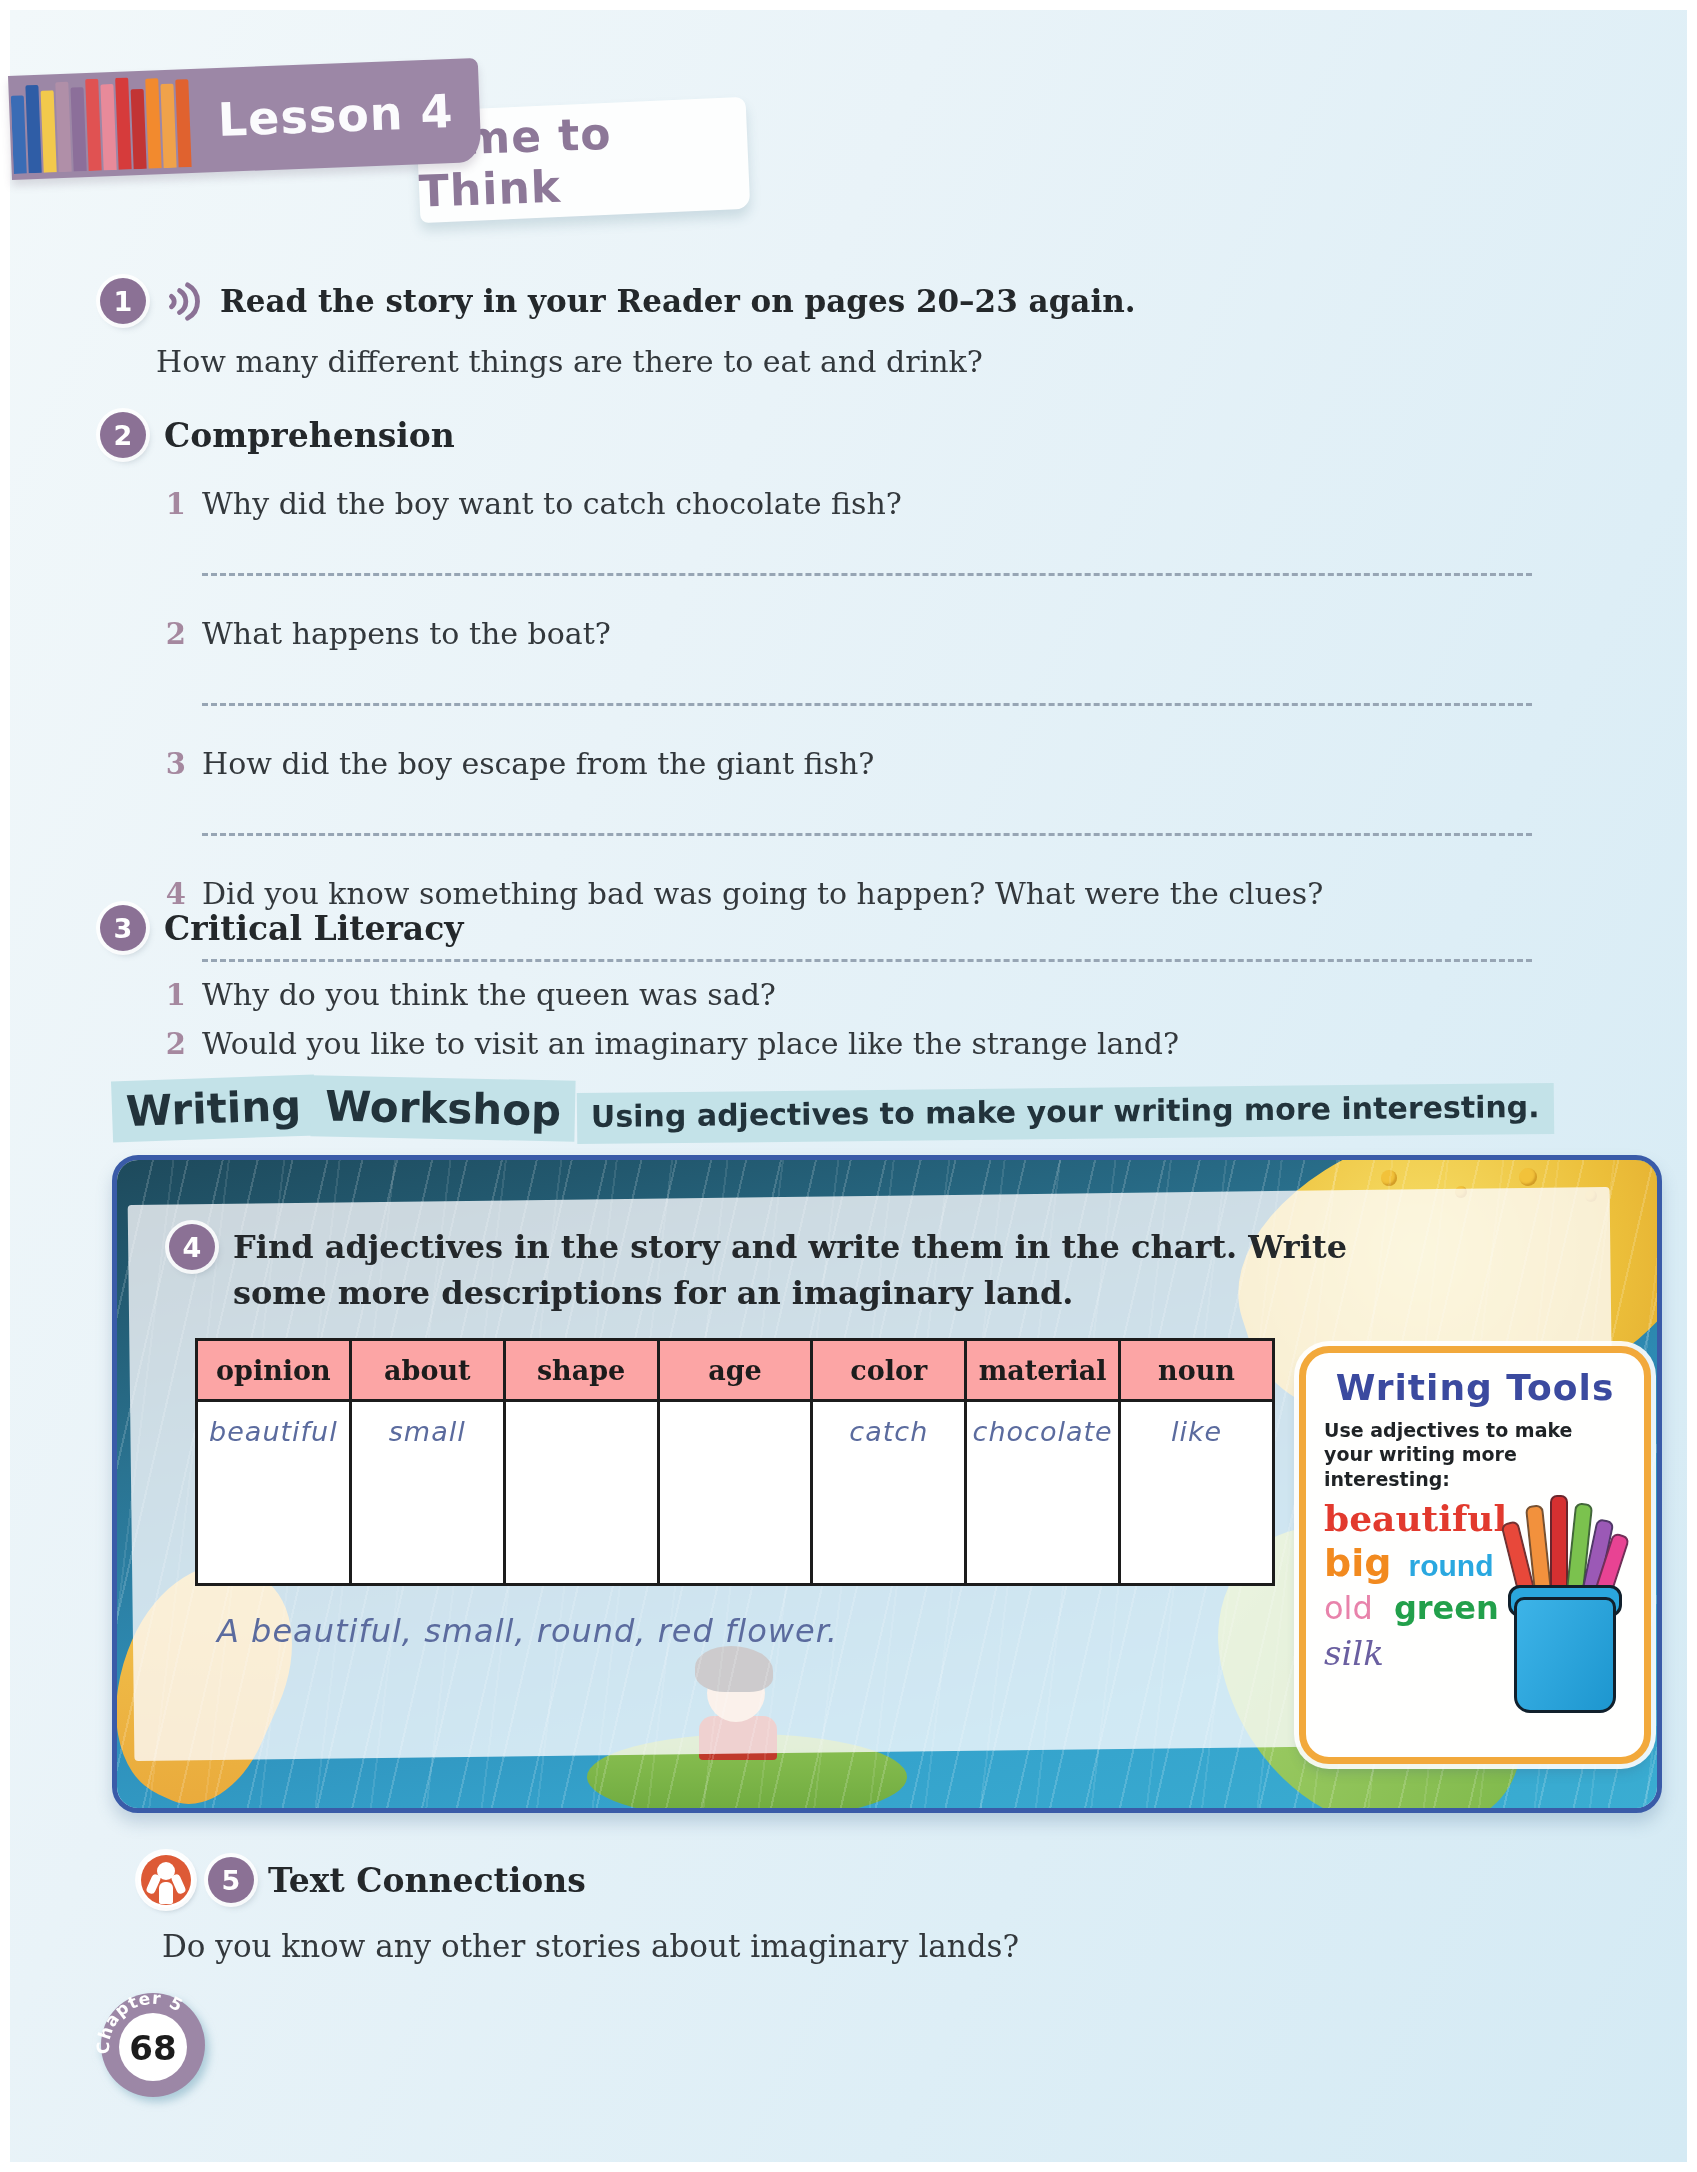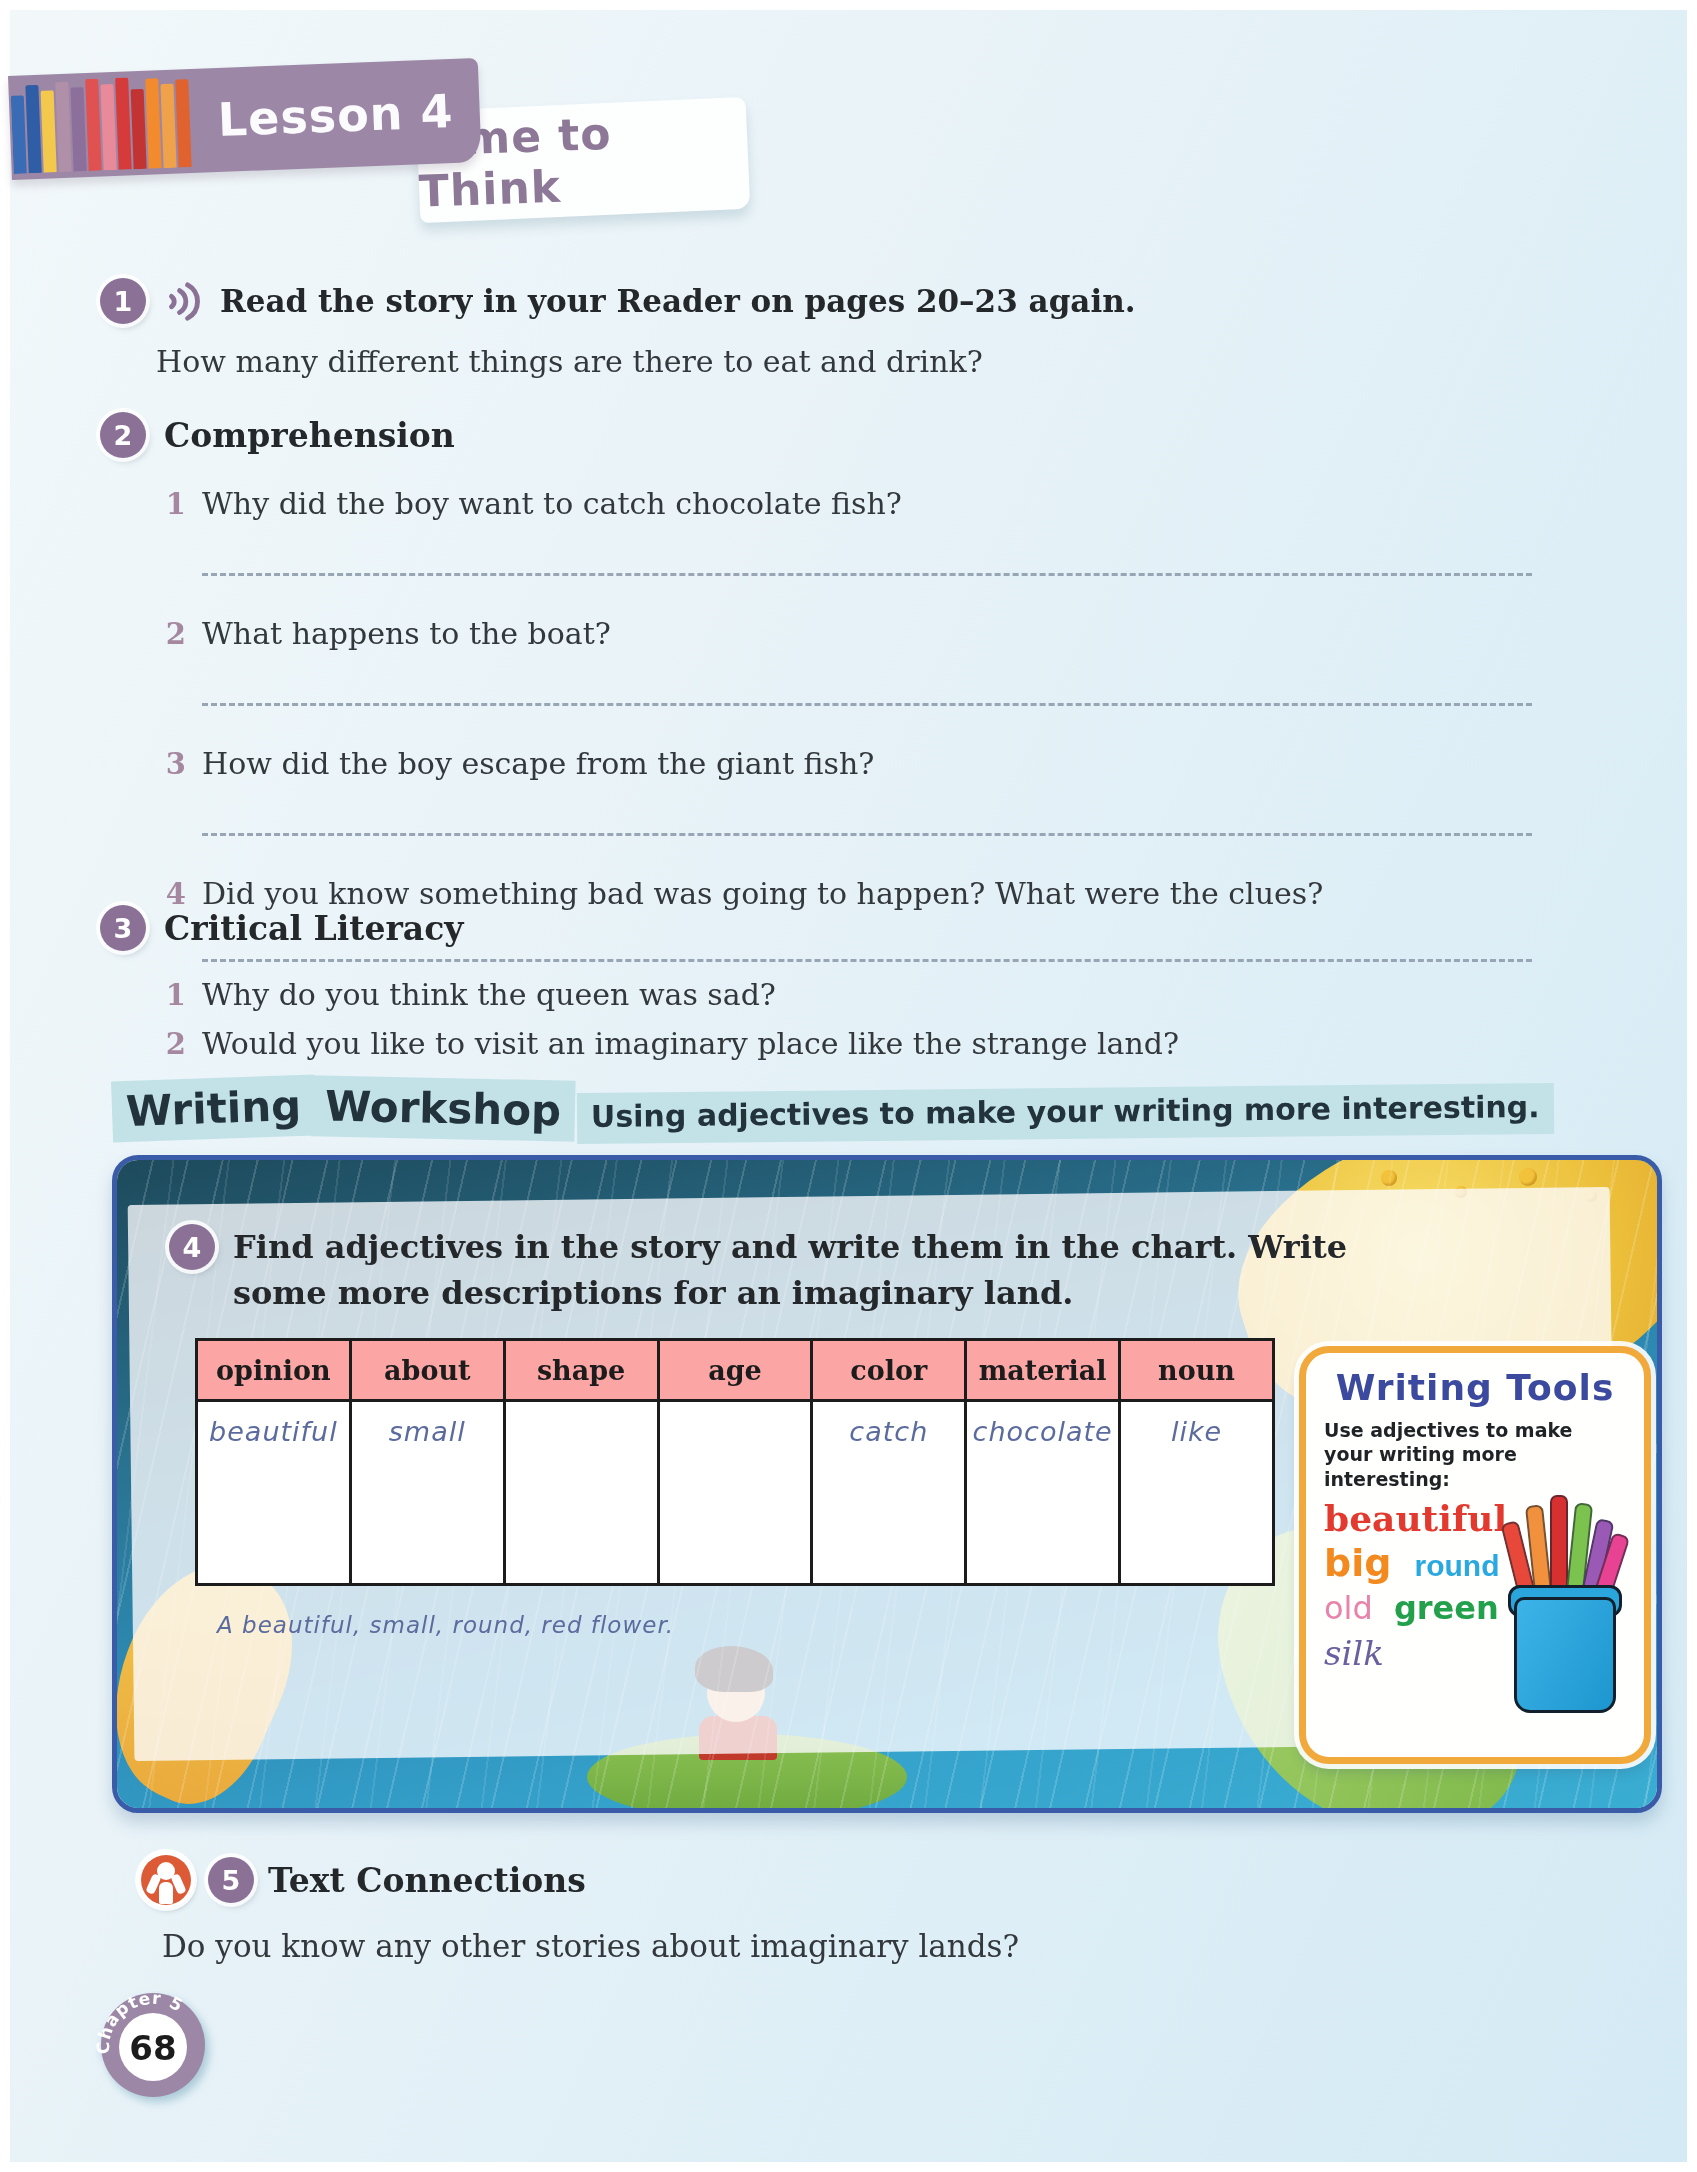--- a/index.html
+++ b/index.html
@@ -69,33 +69,33 @@
   .overlay{position:absolute;left:14px;top:36px;width:1482px;height:556px;transform:rotate(-.7deg);
       background:rgba(252,253,255,.78);border-radius:4px;}
   .act4{position:absolute;left:52px;top:64px;width:1260px;display:flex;gap:18px;align-items:flex-start;}
   .act4 .bold-instr{font-size:32px;line-height:1.45;}
   table.adj{position:absolute;left:78px;top:178px;width:1080px;border-collapse:collapse;table-layout:fixed;
       background:#fff;}
   table.adj th{border:3px solid #1c1c1c;height:56px;font-weight:bold;font-size:27px;color:#1c1c1c;background:#fca5a5;}
   table.adj td{border:3px solid #1c1c1c;height:166px;vertical-align:top;text-align:center;padding-top:14px;
       font-family:"DejaVu Sans",sans-serif;font-style:italic;font-size:27px;color:#5b6b9e;letter-spacing:1px;}
   .example{position:absolute;left:100px;top:452px;font-family:"DejaVu Sans",sans-serif;font-style:italic;
-      font-size:23px;color:#5b6b9e;letter-spacing:1px;}
+      font-size:32px;color:#5b6b9e;letter-spacing:1px;}
 
   
   .tools{position:absolute;left:1182px;top:186px;width:352px;height:418px;background:#fffffe;
       border:7px solid #f2a93b;border-radius:30px;box-shadow:0 0 0 5px rgba(255,255,255,.9),0 8px 12px rgba(60,90,120,.25);
       padding:14px 18px;box-sizing:border-box;font-family:"DejaVu Sans",sans-serif;}
   .tools-title{text-align:center;font-weight:bold;font-size:36px;color:#3b4a9f;letter-spacing:1px;}
   .tools-body{margin-top:10px;font-weight:bold;font-size:19px;line-height:1.28;color:#1f2326;}
   .adj-wrap{position:relative;margin-top:6px;height:200px;}
   .adj-word{display:inline-block;}
   .a-beautiful{font-family:"DejaVu Serif",serif;font-weight:bold;font-size:36px;color:#e23a2e;}
   .a-big{font-weight:bold;font-size:38px;color:#f28a1f;}
-  .a-round{font-family:"Liberation Sans",sans-serif;font-weight:bold;font-size:30px;color:#2aa8e0;margin-left:18px;}
+  .a-round{font-family:"Liberation Sans",sans-serif;font-weight:bold;font-size:30px;color:#2aa8e0;margin-left:12px;}
   .a-old{font-size:32px;color:#e883ab;}
   .a-green{font-weight:bold;font-size:32px;color:#22a04b;margin-left:16px;}
   .a-silk{font-family:"DejaVu Serif",serif;font-style:italic;font-size:34px;color:#6a5fa0;}
   .cup{position:absolute;right:-6px;bottom:-16px;width:140px;height:200px;}
   .cup .body{position:absolute;left:22px;bottom:0;width:96px;height:110px;background:linear-gradient(120deg,#3db4e8,#1d96cf);
       border:3px solid #11202c;border-radius:10px 10px 16px 16px;}
   .cup .rim{position:absolute;left:16px;bottom:96px;width:108px;height:26px;background:#2aa6dd;
       border:3px solid #11202c;border-radius:12px;}
   .crayon{position:absolute;bottom:110px;width:14px;border-radius:7px 7px 2px 2px;border:2px solid rgba(20,30,40,.55);}
 

